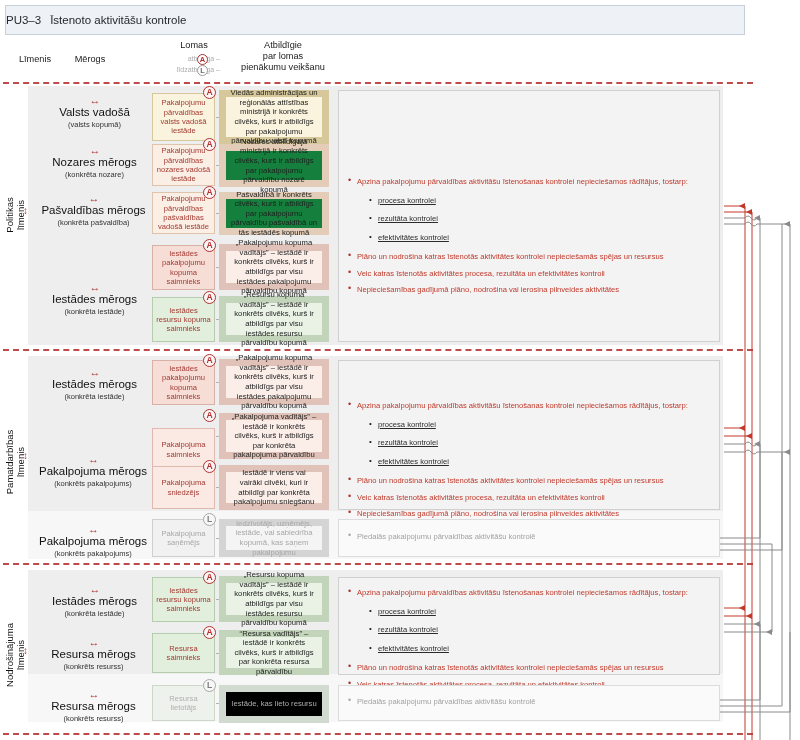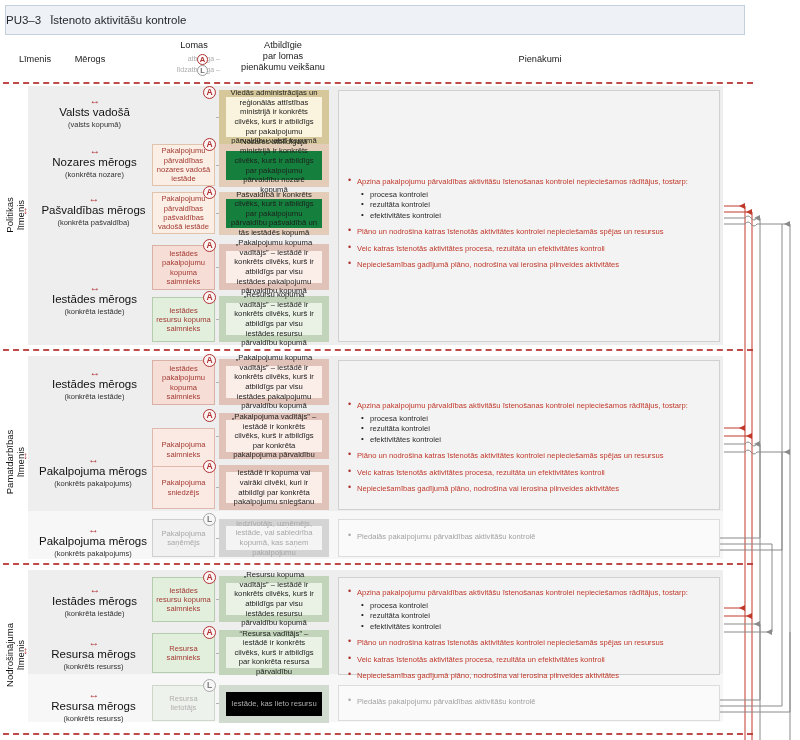--- a/index.html
+++ b/index.html
@@ -112,21 +112,21 @@
     position: absolute; border: 1px solid #d0d0d0; background: #f3f3f3;
     padding: 7px 9px; font-size: 7.6px; line-height: 11.5px; color: #333;
   }
   .duties.light { background: #fafafa; border-color: #dcdcdc; }
   .duties ul { list-style: none; margin: 0; padding: 0; }
   .duties li { position: relative; padding-left: 9px; margin: 0 0 2px 0; }
   .duties li::before {
     content: "\2022"; position: absolute; left: 0; top: -1px;
     color: #b03030; font-size: 9px;
   }
-  .duties li.sub { padding-left: 22px; margin: 0; line-height: 10.5px; color: #2b2b2b; }
+  .duties li.sub { padding-left: 22px; margin: 8px; line-height: 10.5px; color: #2b2b2b; text-decoration: underline; }
   .duties li.sub::before { content: "\2022"; left: 13px; color: #222; font-size: 8px; }
   .duties.grey li::before { color: #a9a9a9; }
   .duties.grey li { color: #a2a2a2; }
   .duties li.spaced { margin-top: 5px; }
   svg.wires { position: absolute; left: 0; top: 0; width: 800px; height: 740px; pointer-events: none; }
 </style>
 </head>
 <body>
 
 <div id="root">
@@ -153,21 +153,20 @@
         </div>
       </div>
     </div>
 
     <div class="ch ch-atb">
       <div>Atbildīgie</div>
       <div>par lomas</div>
       <div>pienākumu veikšanu</div>
     </div>
 
-    <div class="ch ch-pien">Pienākumi</div>
   </div>
 
   <div class="sep" style="top:82px"></div>
   <div class="sep" style="top:349px"></div>
   <div class="sep" style="top:563px"></div>
   <div class="sep" style="top:733px"></div>
 
   <div class="band shaded" style="left:28px; top:86px; height:259px; position:absolute;"></div>
 
   <div class="vlabel" style="top:150px; height:130px;">
@@ -176,20 +175,21 @@
       <span>līmenis</span>
     </div>
   </div>
   <div class="varrow" style="top:205px;">↕</div>
 
   <div class="scope" style="left:42px; top:96px; width:105px;">
     <div class="harrow">↔</div>
     <div class="name">Valsts vadošā</div>
     <div class="sub">(valsts kopumā)</div>
   </div>
+  <div class="rolebox cream" style="left:152px; top:93px; width:63px; height:48px;">Pakalpojumu pārvaldības valsts vadošā iestāde</div>
   <div class="rbadge" style="left:203px; top:86px;">A</div>
   <div class="conn" style="left:216px; top:117px; width:20px;"></div>
   <div class="respbox cream" style="left:219px; top:90px; width:110px; height:54px;">Viedās administrācijas un reģionālās attīstības ministrijā ir konkrēts cilvēks, kurš ir atbildīgs par pakalpojumu pārvaldību valstī kopumā</div>
 
   <div class="scope" style="left:42px; top:146px; width:105px;">
     <div class="harrow">↔</div>
     <div class="name">Nozares mērogs</div>
     <div class="sub">(konkrēta nozare)</div>
   </div>
   <div class="rolebox peach" style="left:152px; top:144px; width:63px; height:42px;">Pakalpojumu pārvaldības nozares vadošā iestāde</div>
@@ -261,21 +261,21 @@
   <div class="respbox pink" style="left:219px; top:413px; width:110px; height:46px;">„Pakalpojuma vadītājs” – iestādē ir konkrēts cilvēks, kurš ir atbildīgs par konkrēta pakalpojuma pārvaldību</div>
 
   <div class="scope" style="left:33px; top:455px; width:120px;">
     <div class="harrow">↔</div>
     <div class="name">Pakalpojuma mērogs</div>
     <div class="sub">(konkrēts pakalpojums)</div>
   </div>
   <div class="rolebox pink2" style="left:152px; top:466px; width:63px; height:43px;">Pakalpojuma sniedzējs</div>
   <div class="rbadge" style="left:203px; top:460px;">A</div>
   <div class="conn" style="left:216px; top:487px; width:20px;"></div>
-  <div class="respbox pink" style="left:219px; top:465px; width:110px; height:45px;">Iestādē ir kopuma vai vairāki cilvēki, kuri ir atbildīgi par konkrēta pakalpojumu sniegšanu</div>
+  <div class="respbox pink" style="left:219px; top:465px; width:110px; height:45px;">Iestādē ir viens vai vairāki cilvēki, kuri ir atbildīgi par konkrēta pakalpojumu sniegšanu</div>
 
   <div class="duties" style="left:338px; top:360px; width:382px; height:150px;">
     <ul style="margin-top:32px;">
       <li style="color:#c0392b;">Apzina pakalpojumu pārvaldības aktivitāšu īstenošanas kontrolei nepieciešamos rādītājus, tostarp:</li>
       <li class="sub">procesa kontrolei</li>
       <li class="sub">rezultāta kontrolei</li>
       <li class="sub">efektivitātes kontrolei</li>
       <li class="spaced" style="color:#c0392b;">Plāno un nodrošina katras īstenotās aktivitātes kontrolei nepieciešamās spējas un resursus</li>
       <li class="spaced" style="color:#c0392b;">Veic katras īstenotās aktivitātes procesa, rezultāta un efektivitātes kontroli</li>
       <li class="spaced" style="color:#c0392b;">Nepieciešamības gadījumā plāno, nodrošina vai ierosina pilnveides aktivitātes</li>

